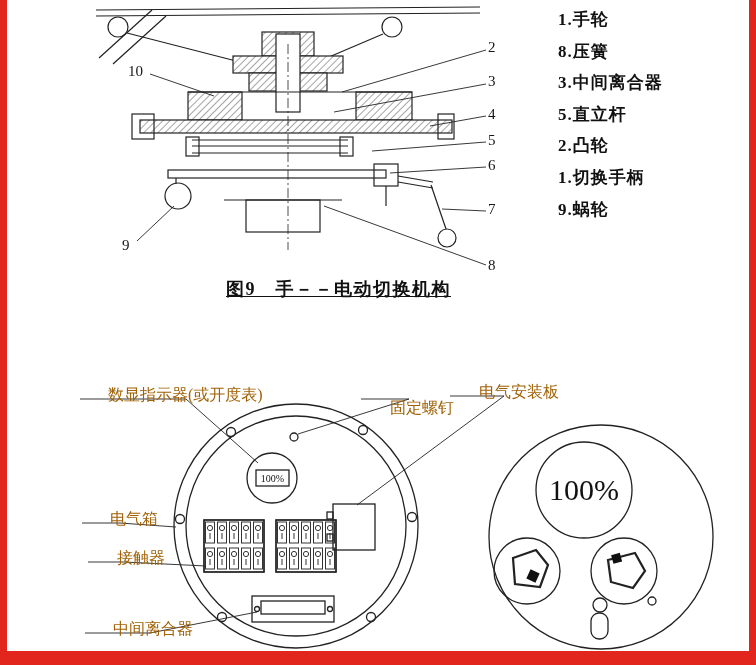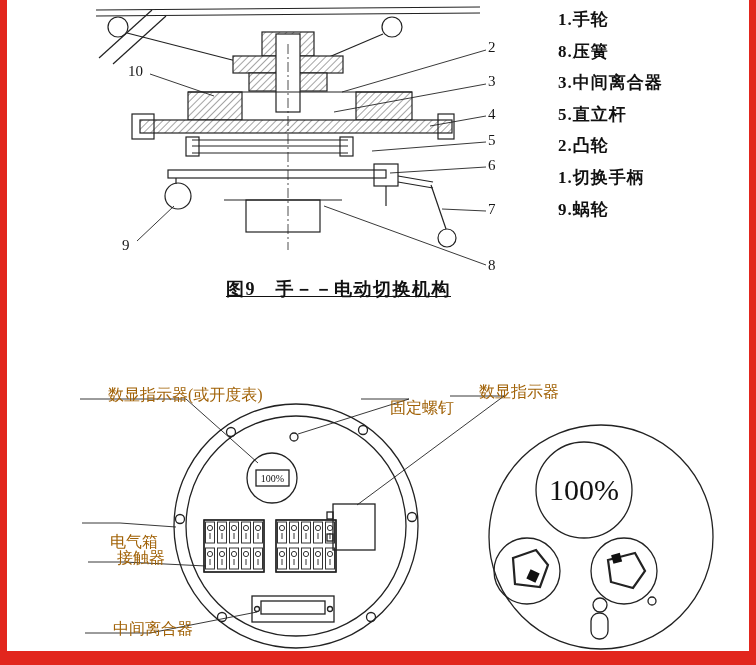--- a/index.html
+++ b/index.html
@@ -188,18 +188,18 @@
     <div class="li">8.压簧</div>
     <div class="li">3.中间离合器</div>
     <div class="li">5.直立杆</div>
     <div class="li">2.凸轮</div>
     <div class="li">1.切换手柄</div>
     <div class="li">9.蜗轮</div>
   </div>
 
   <div class="lbl" style="left:78px;  top:385px;">数显指示器(或开度表)</div>
   <div class="lbl" style="left:360px; top:398px;text-align:center;">固定螺钉</div>
-  <div class="lbl" style="left:449px; top:382px;">数显指示器</div>
-  <div class="lbl" style="left:80px;  top:532px;">电气箱</div>
+  <div class="lbl" style="left:449px; top:382px;">电气安装板</div>
+  <div class="lbl" style="left:80px;  top:509px;">电气箱</div>
   <div class="lbl" style="left:87px;  top:548px;font-family:Liberation Serif, serif;">接触器</div>
   <div class="lbl" style="left:83px;  top:619px;">中间离合器</div>
 
 </div>
 
 </body></html>

